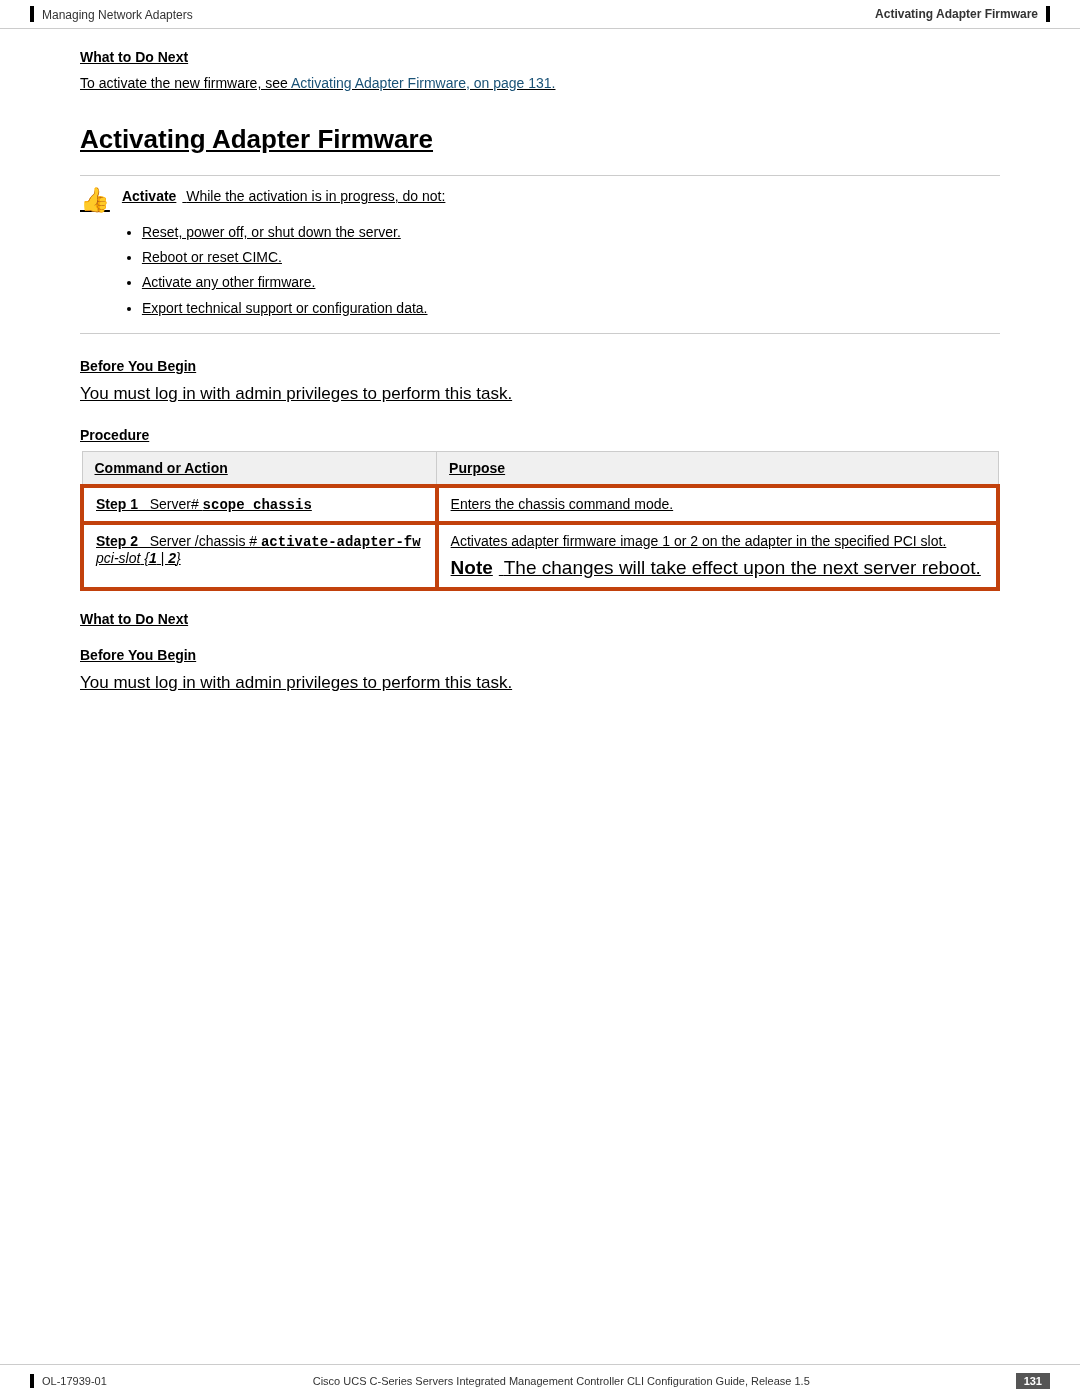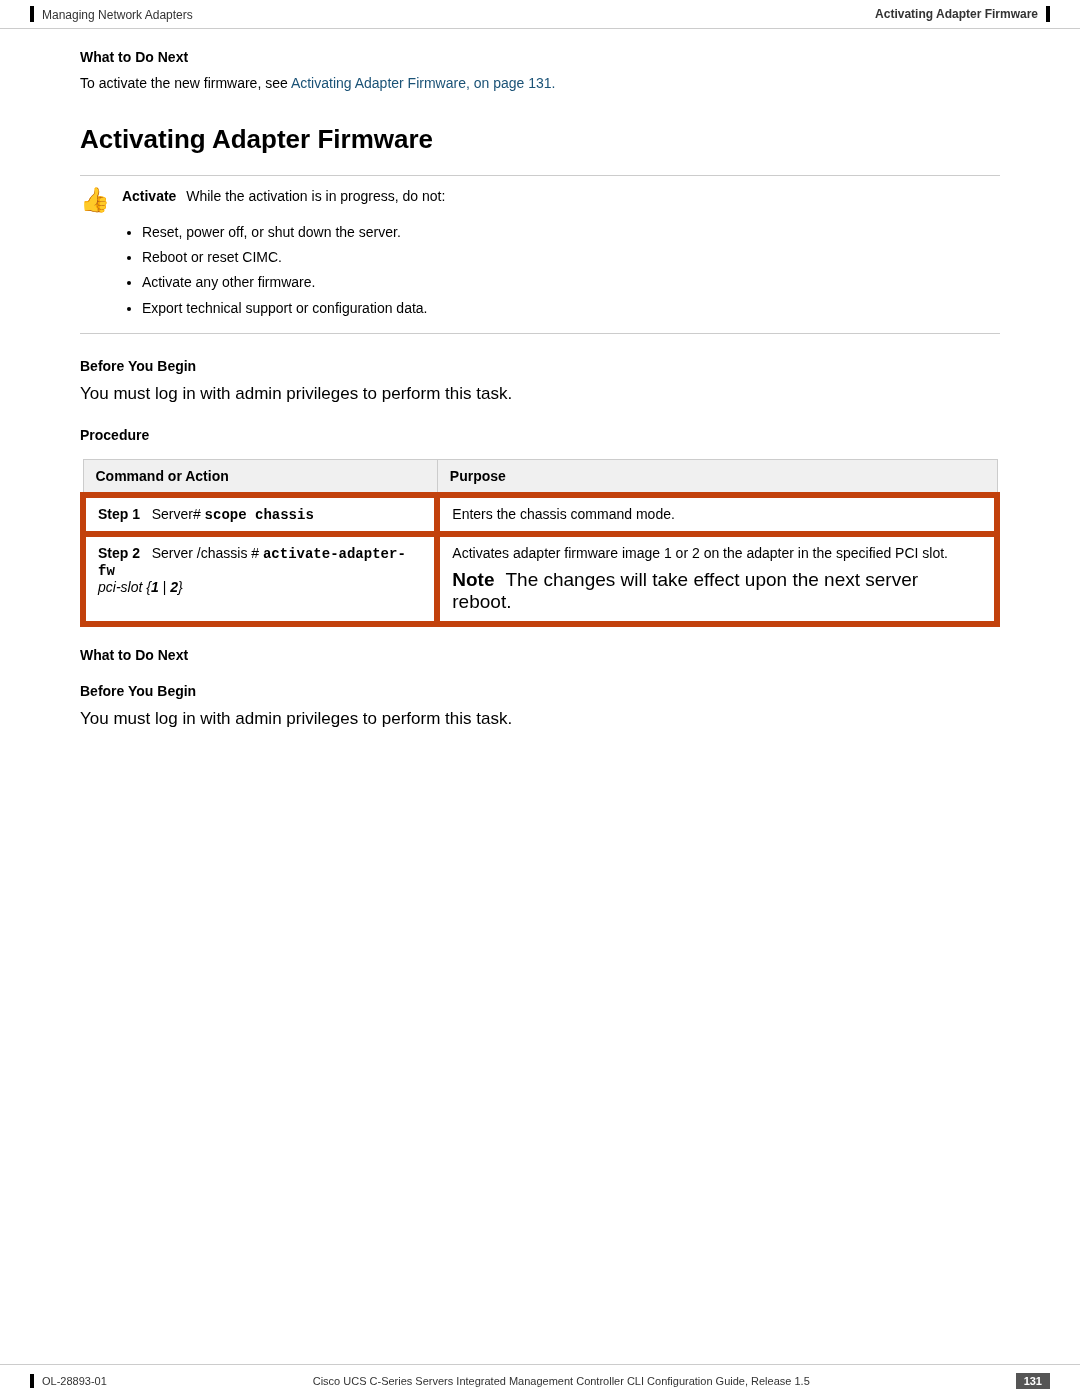--- a/index.html
+++ b/index.html
@@ -42,20 +42,21 @@
     .top-header .right-section .bar-accent {
       width: 4px;
       height: 16px;
       background: #000;
       display: inline-block;
     }
 
     
     .main-content {
       padding: 20px 80px 80px 80px;
+      text-decoration: underline;
     }
 
     
     .what-to-do-next-top {
       margin-bottom: 30px;
     }
     .what-to-do-next-top h4 {
       font-size: 14px;
       font-weight: bold;
       margin-bottom: 8px;
@@ -121,33 +122,33 @@
     .body-text {
       font-size: 17px;
       line-height: 1.6;
       margin-bottom: 12px;
     }
 
     
     .procedure-table {
       width: 100%;
       border-collapse: collapse;
-      margin-top: 16px;
+      margin-top: 8px;
       margin-bottom: 20px;
       font-size: 14px;
     }
     .procedure-table th {
       background: #f0f0f0;
       border: 1px solid #ccc;
       padding: 8px 12px;
       text-align: left;
       font-weight: bold;
     }
     .procedure-table td {
-      border: 6px solid #c2410c;
+      border: 4px solid #c2410c;
       padding: 8px 12px;
       vertical-align: top;
     }
     .procedure-table .step-label {
       font-weight: bold;
       white-space: nowrap;
     }
     .procedure-table code {
       font-family: 'Courier New', Courier, monospace;
       font-weight: bold;
@@ -301,17 +302,17 @@
 
 
   <h4 class="sub-heading">Before You Begin</h4>
   <p class="body-text">You must log in with admin privileges to perform this task.</p>
 
 </div>
 
 <div class="footer">
   <div class="left-bar">
     <span class="bar-accent"></span>
-    <span>OL-28893-01</span>
+    <span>OL-17939-01</span>
   </div>
   <div>Cisco UCS C-Series Servers Integrated Management Controller CLI Configuration Guide, Release 1.5</div>
   <div class="page-number">131</div>
 </div>
 
 </body></html>

